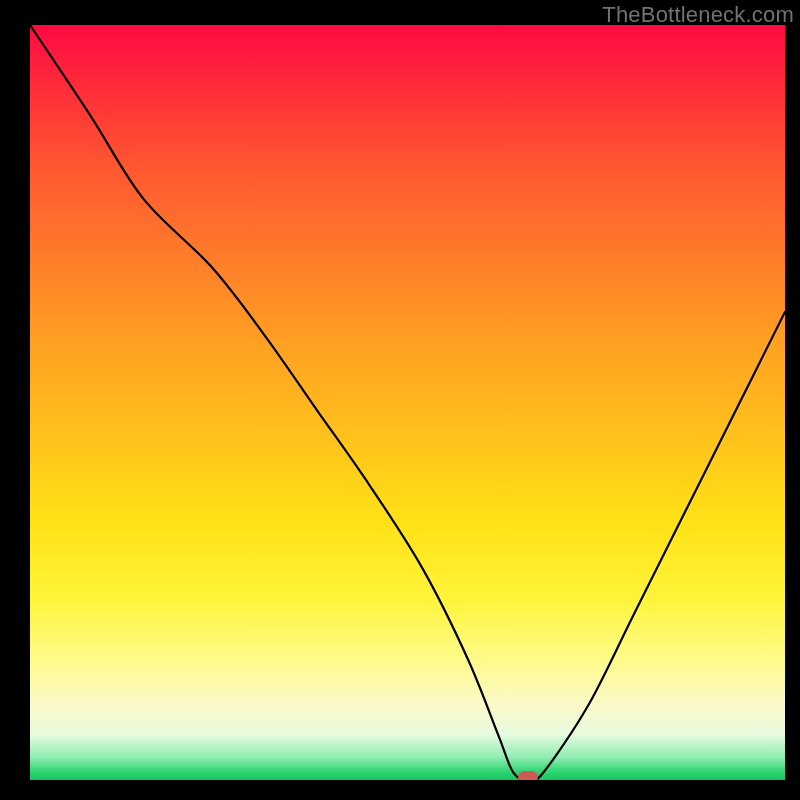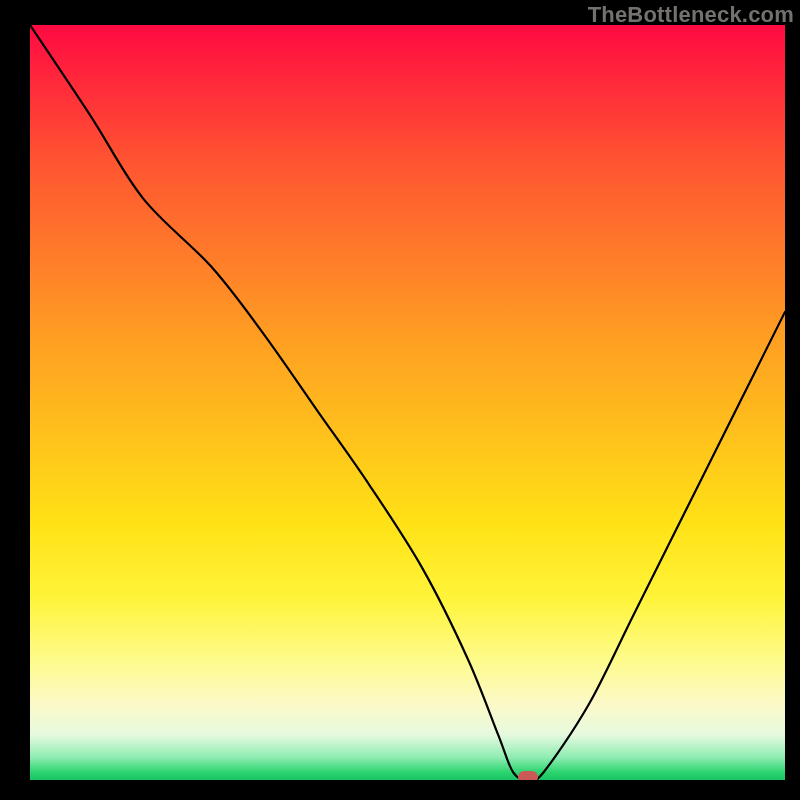--- a/index.html
+++ b/index.html
@@ -15,21 +15,21 @@
     position: relative;
     width: 800px;
     height: 800px;
     background: #000;
   }
   .watermark {
     position: absolute;
     top: 2px;
     right: 6px;
     font-size: 22px;
-    font-weight: 700;
+    font-weight: 400;
     color: #74726f;
     letter-spacing: 0.2px;
     z-index: 10;
   }
   .plot-area {
     position: absolute;
     left: 30px;
     top: 25px;
     width: 755px;
     height: 755px;

